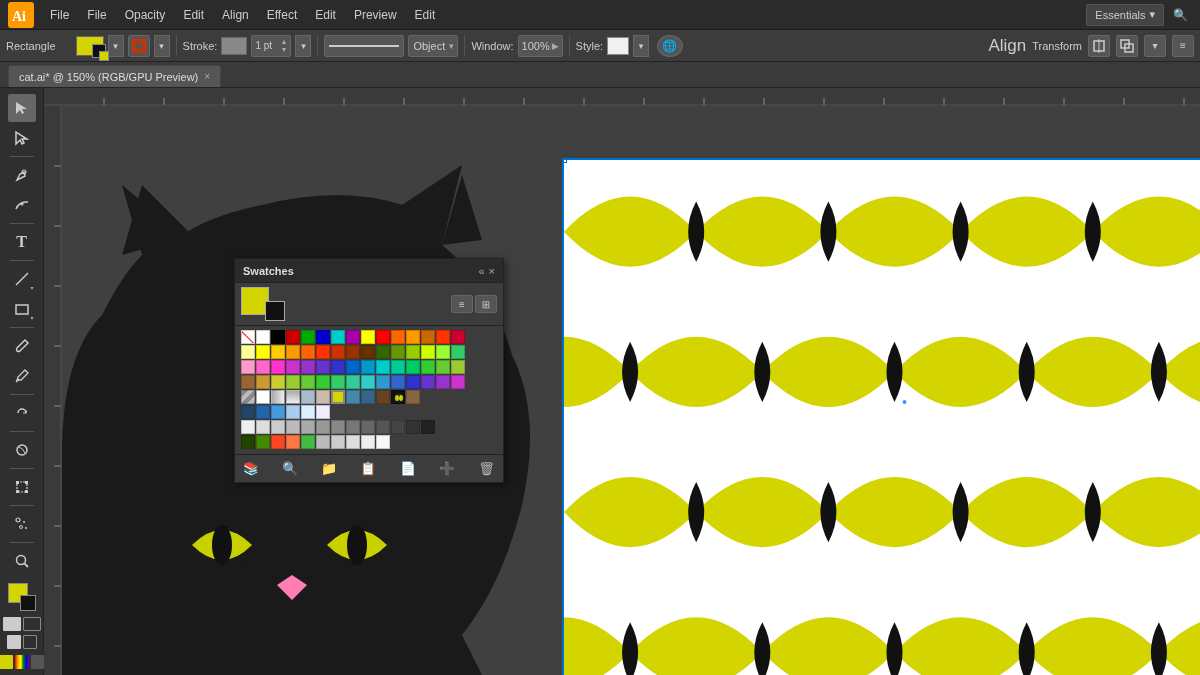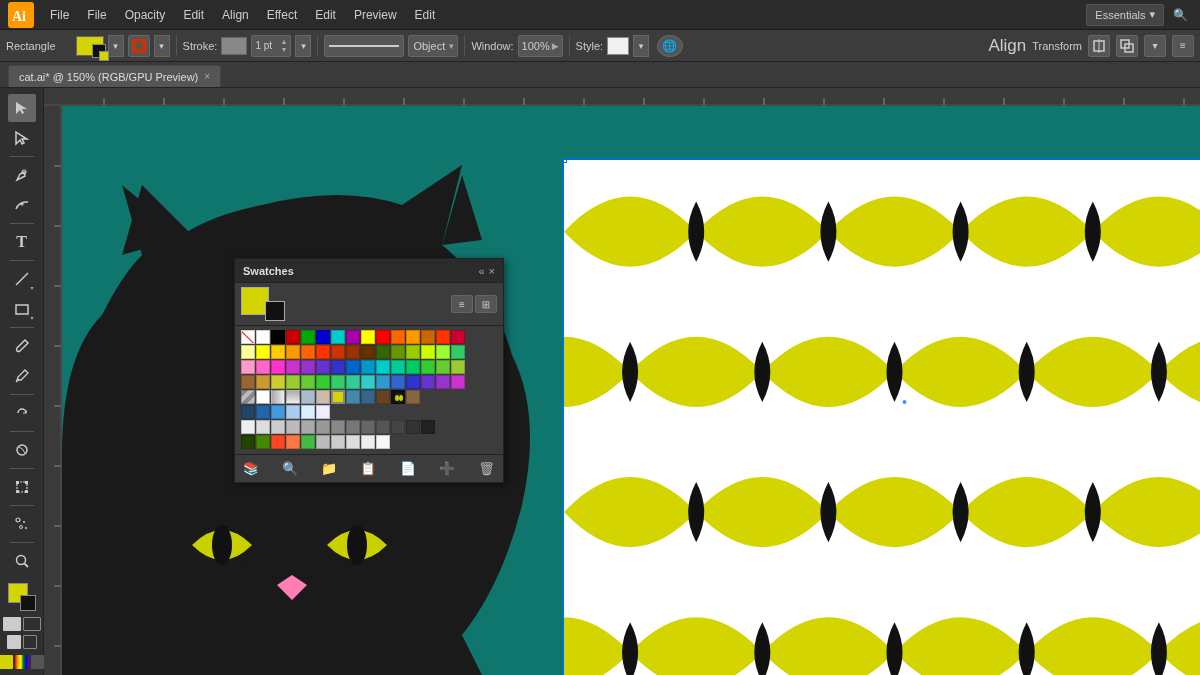--- a/index.html
+++ b/index.html
@@ -41,21 +41,21 @@
     }
     .tool-btn {
       width: 28px; height: 28px; display: flex; align-items: center; justify-content: center;
       cursor: pointer; border-radius: 2px; color: #ccc; font-size: 14px; position: relative;
     }
     .tool-btn.active { background: #666; }
     .tool-sep { width: 24px; height: 1px; background: #555; margin: 2px 0; }
     .tool-corner { position: absolute; bottom: 2px; right: 2px; font-size: 6px; color: #aaa; }
 
     
-    #canvas-area { flex: 1; background: #0f766e; position: relative; overflow: hidden; }
+    #canvas-area { flex: 1; background: #404040; position: relative; overflow: hidden; }
 
     
     #pattern-area {
       position: absolute; top: 52px; left: 500px; width: 665px; height: 588px;
       border: 2px solid #0070d0; background: white; overflow: hidden;
     }
 
     
     #swatches-panel {
       position: absolute; top: 170px; left: 190px; width: 270px;

